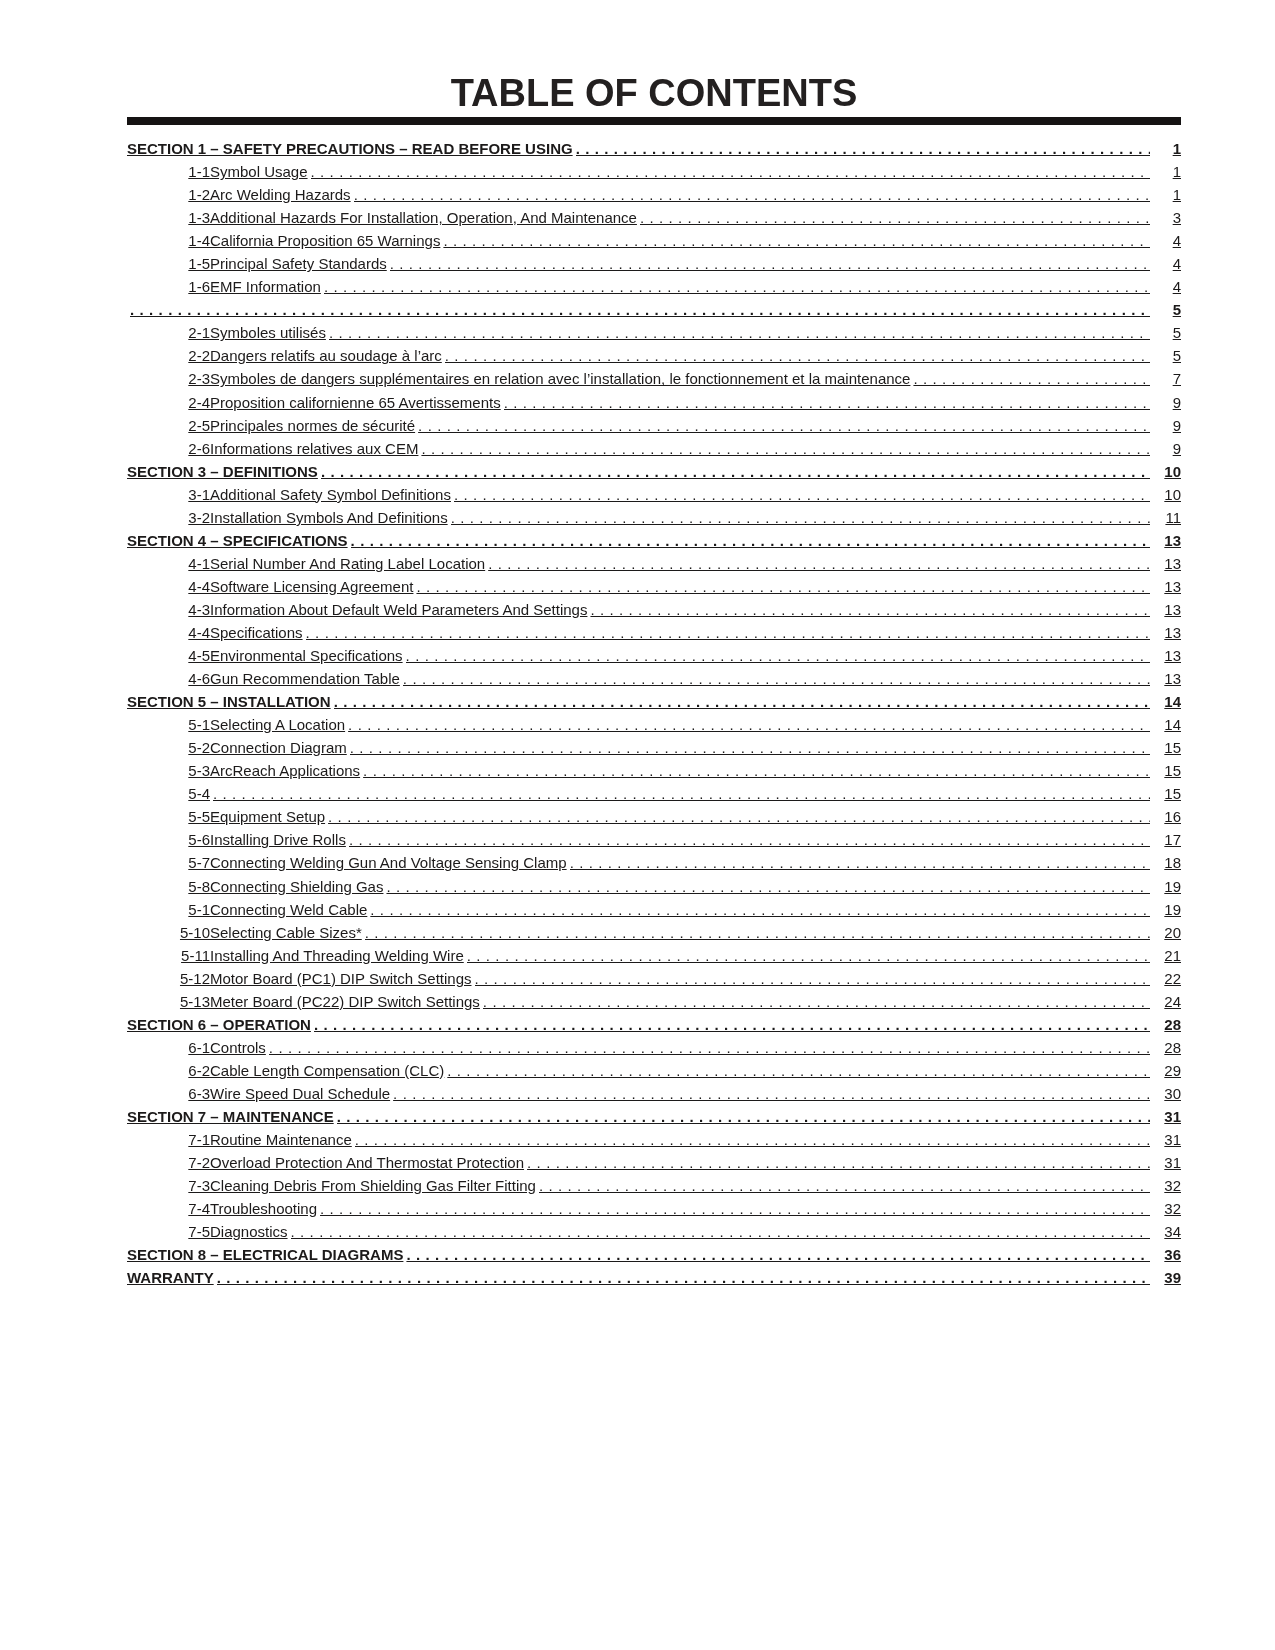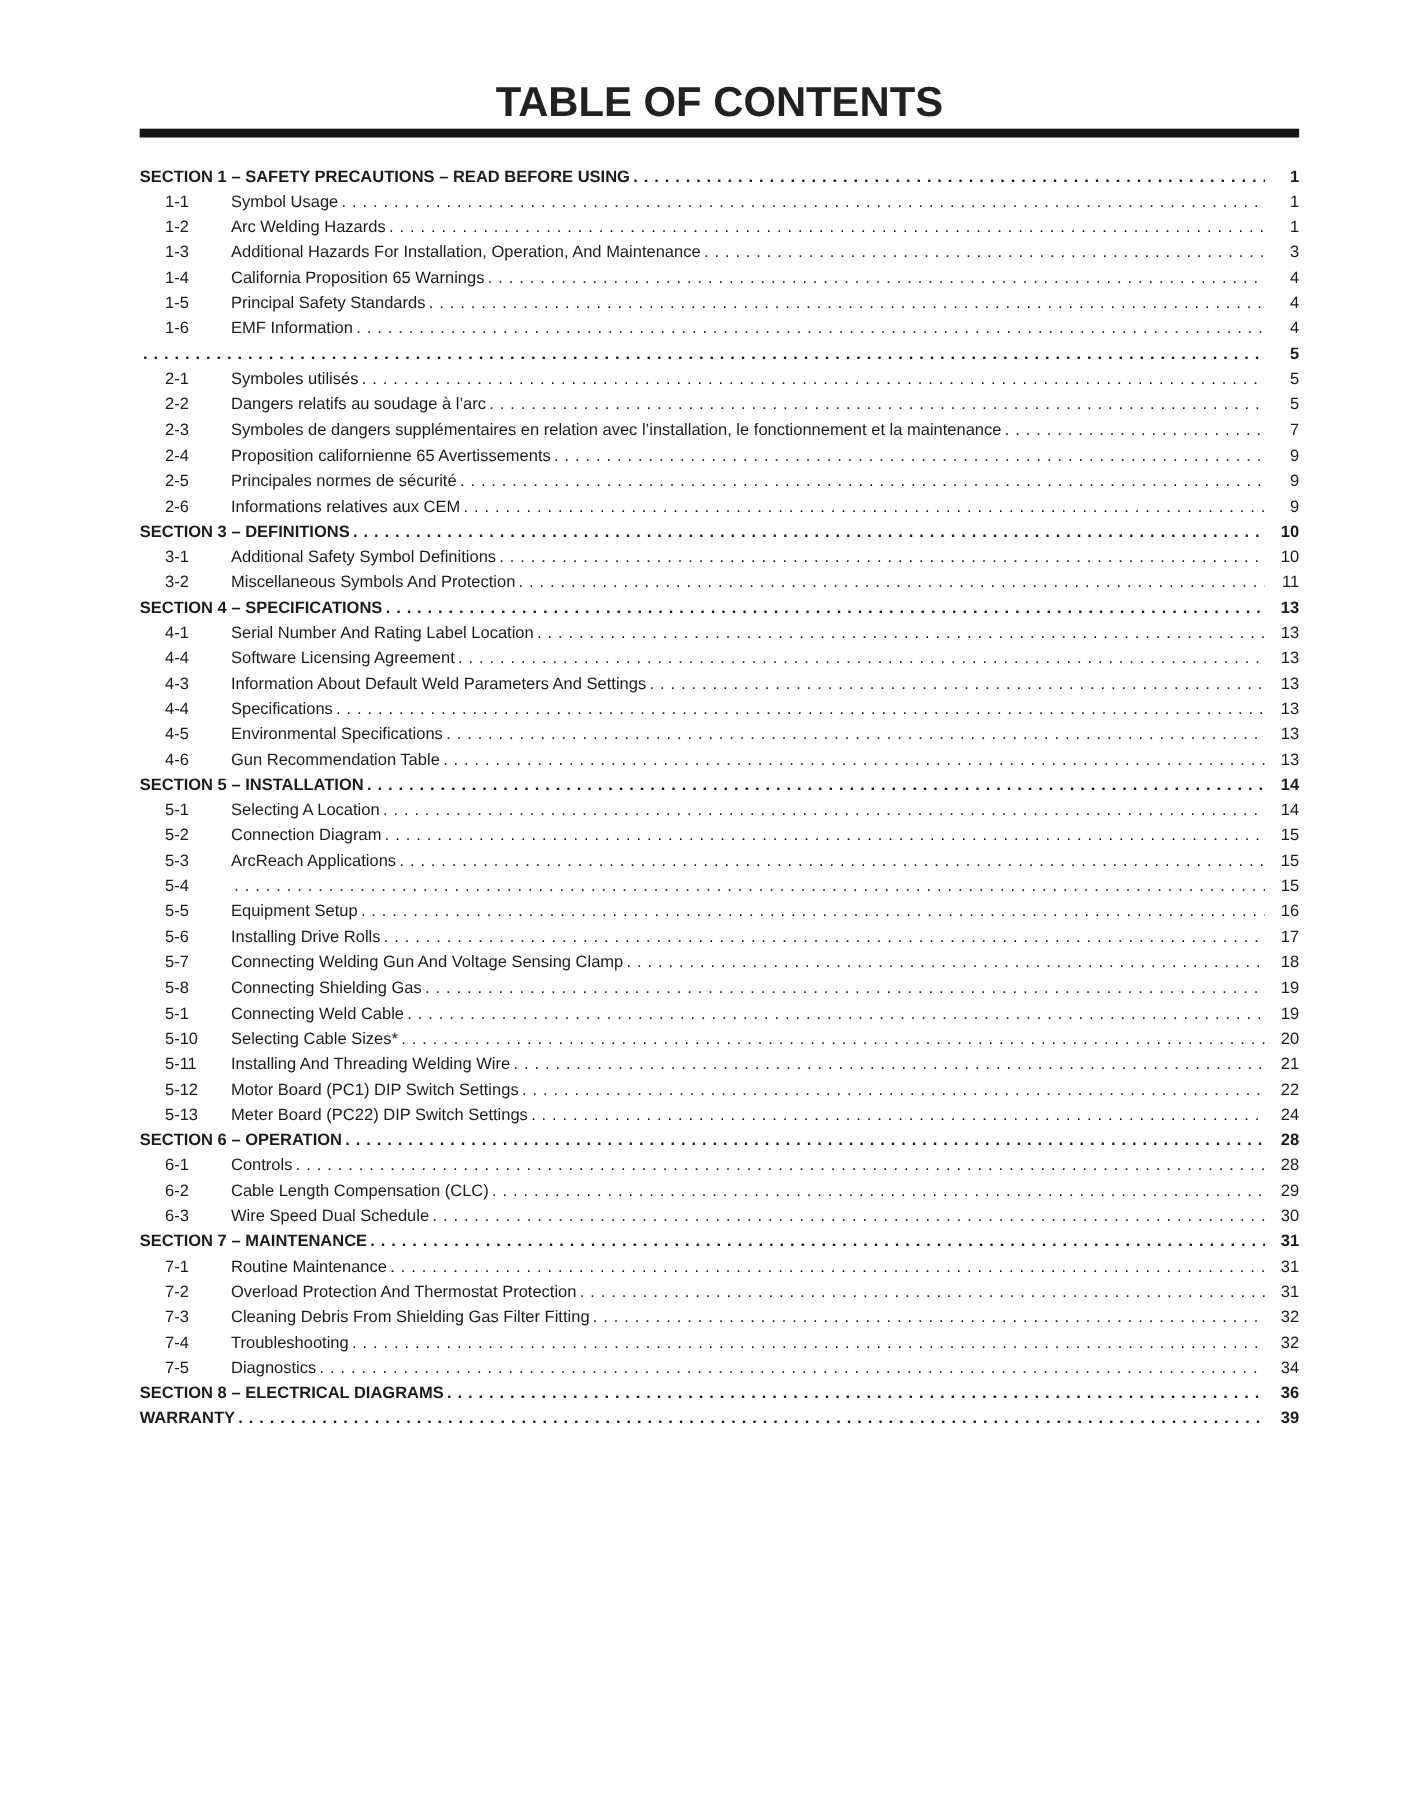--- a/index.html
+++ b/index.html
@@ -25,21 +25,22 @@
     line-height: 42px;
     font-weight: bold;
     color: #232020;
   }
   .title-rule {
     height: 8px;
     background: #151313;
     margin-top: 3px;
   }
   .toc {
-    margin-top: 24px;
+    margin-top: 12px;
+    text-decoration: underline;
   }
   .row {
     display: flex;
     height: 23.06px;
     line-height: 23.06px;
     font-size: 15px;
     white-space: nowrap;
     overflow: hidden;
   }
   .row .label { flex: 0 0 auto; }
@@ -52,21 +53,21 @@
     margin-left: 3px;
   }
   .row .pg {
     flex: 0 0 auto;
     min-width: 26px;
     text-align: right;
     padding-left: 5px;
   }
   .row.sec { font-weight: bold; }
   .row.entry { padding-left: 23px; }
-  .row.entry .num { flex: 0 0 60px; width: 60px; }
+  .row.entry .num { flex: 0 0 60px; width: 60px; text-align: right; }
 </style>
 </head>
 <body>
 
 <div class="sheet">
   <div class="content">
     <h1 class="doc-title">TABLE OF CONTENTS</h1>
     <div class="title-rule"></div>
     <div class="toc" id="toc">
         <div class="row sec">
@@ -156,21 +157,21 @@
           <span class="pg">10</span>
         </div>
         <div class="row entry">
           <span class="num">3-1</span>
           <span class="label">Additional Safety Symbol Definitions</span>
           <span class="leader">. . . . . . . . . . . . . . . . . . . . . . . . . . . . . . . . . . . . . . . . . . . . . . . . . . . . . . . . . . . . . . . . . . . . . . . . . . . . . . . . . . . . . . . . . . . . . . . . . . . . . . . . . . . . . . . . . . . . . . . . . . . . . . . . . . . . . . . . . . . . . . . . . . . . . . . . . . . . . . . . . . . . . . . . . . . . . . . . . . . . . . . . . . . . . . . . . . . . . . . . . . . . . . . . . . . . . . . . . . . . . . . . . . . . . . . . . . . . . . . . . . . . . . . . . . . . . . . . . . . . . . . . . . . . . . . . . . . . . . . . . . . . . . . . . . . . . . . . . . . . . . . . . . . . . . . . . . . . . . . .</span>
           <span class="pg">10</span>
         </div>
         <div class="row entry">
           <span class="num">3-2</span>
-          <span class="label">Miscellaneous Symbols And Protection</span>
+          <span class="label">Installation Symbols And Definitions</span>
           <span class="leader">. . . . . . . . . . . . . . . . . . . . . . . . . . . . . . . . . . . . . . . . . . . . . . . . . . . . . . . . . . . . . . . . . . . . . . . . . . . . . . . . . . . . . . . . . . . . . . . . . . . . . . . . . . . . . . . . . . . . . . . . . . . . . . . . . . . . . . . . . . . . . . . . . . . . . . . . . . . . . . . . . . . . . . . . . . . . . . . . . . . . . . . . . . . . . . . . . . . . . . . . . . . . . . . . . . . . . . . . . . . . . . . . . . . . . . . . . . . . . . . . . . . . . . . . . . . . . . . . . . . . . . . . . . . . . . . . . . . . . . . . . . . . . . . . . . . . . . . . . . . . . . . . . . . . . . . . . . . . . . . .</span>
           <span class="pg">11</span>
         </div>
         <div class="row sec">
           <span class="label">SECTION 4 – SPECIFICATIONS</span>
           <span class="leader">. . . . . . . . . . . . . . . . . . . . . . . . . . . . . . . . . . . . . . . . . . . . . . . . . . . . . . . . . . . . . . . . . . . . . . . . . . . . . . . . . . . . . . . . . . . . . . . . . . . . . . . . . . . . . . . . . . . . . . . . . . . . . . . . . . . . . . . . . . . . . . . . . . . . . . . . . . . . . . . . . . . . . . . . . . . . . . . . . . . . . . . . . . . . . . . . . . . . . . . . . . . . . . . . . . . . . . . . . . . . . . . . . . . . . . . . . . . . . . . . . . . . . . . . . . . . . . . . . . . . . . . . . . . . . . . . . . . . . . . . . . . . . . . . . . . . . . . . . . . . . . . . . . . . . . . . . . . . . . . .</span>
           <span class="pg">13</span>
         </div>
         <div class="row entry">
           <span class="num">4-1</span>

